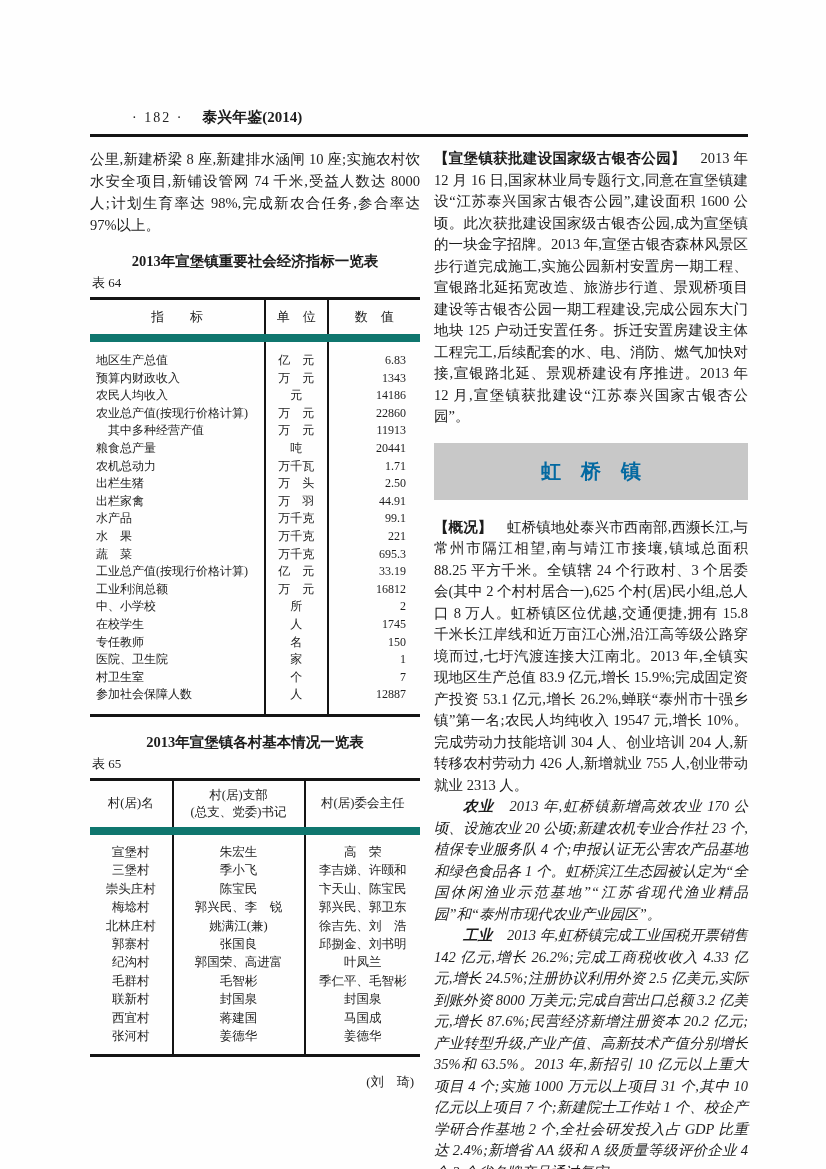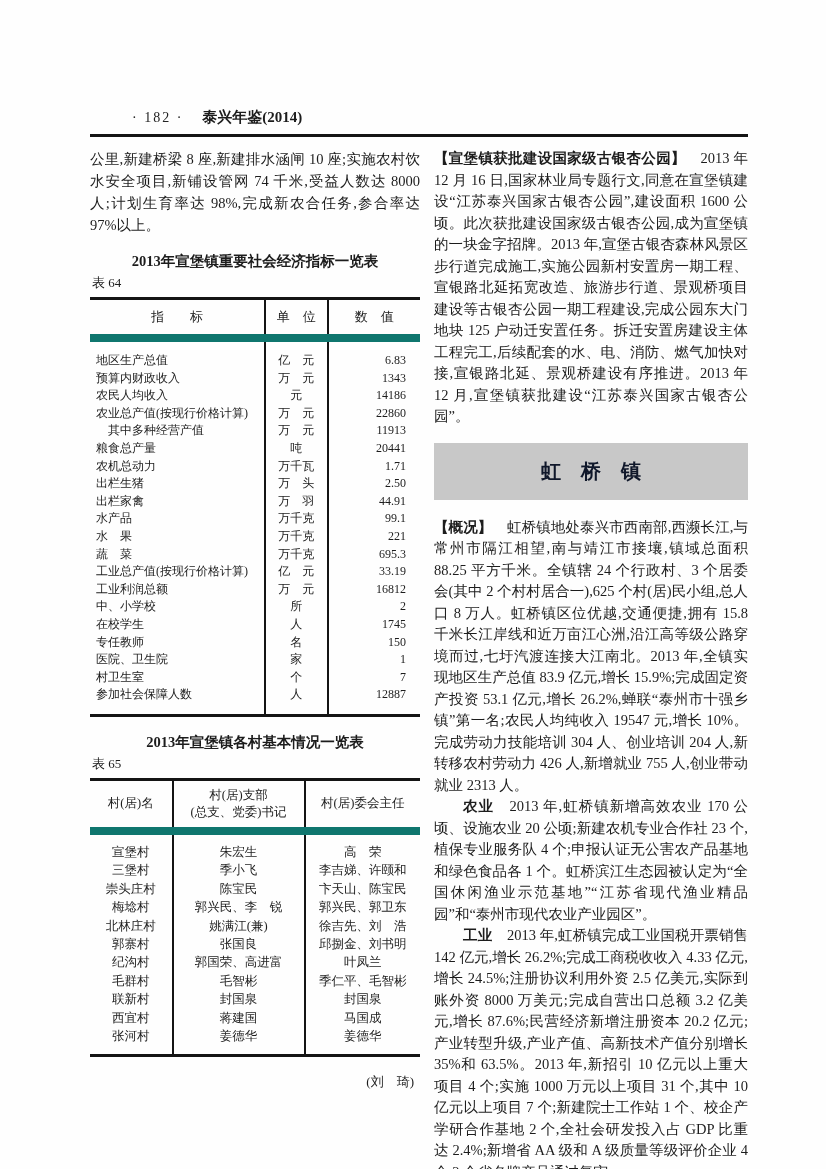--- a/index.html
+++ b/index.html
@@ -37,23 +37,23 @@
   .t64 col.c1{width:53%;}.t64 col.c2{width:19%;}.t64 col.c3{width:28%;}
   .t65{font-size:12.5px;}
   .t65 th{font-size:12.5px;padding:6px 0;white-space:pre-line;line-height:17px;}
   .t65 td{text-align:center;line-height:18.4px;}
   .t65 tbody tr:first-child td{padding-top:8px;}
   .t65 tbody tr:last-child td{padding-bottom:9px;}
   .t65 col.c1{width:25%;}.t65 col.c2{width:40%;}.t65 col.c3{width:35%;}
   .byline{text-align:right;font-size:13px;padding-right:6px;margin-top:16px;}
   .section-box{
     background:#c8c8c8;text-align:center;font-weight:bold;font-size:20px;
-    padding:15px 0;margin:15px 0 17px 0;color:#0f172a;
+    padding:15px 0;margin:15px 0 17px 0;color:#0369a1;
   }
-  .rcol .para + .para{margin-top:0;}
+  .rcol .para + .para{margin-top:0;font-style:italic;}
   .overview{margin-top:0;}
 </style>
 </head>
 <body>
 
 <div class="page">
   <div class="content">
 
     <div class="page-header">
       <span class="page-marker">· 182 ·</span>

